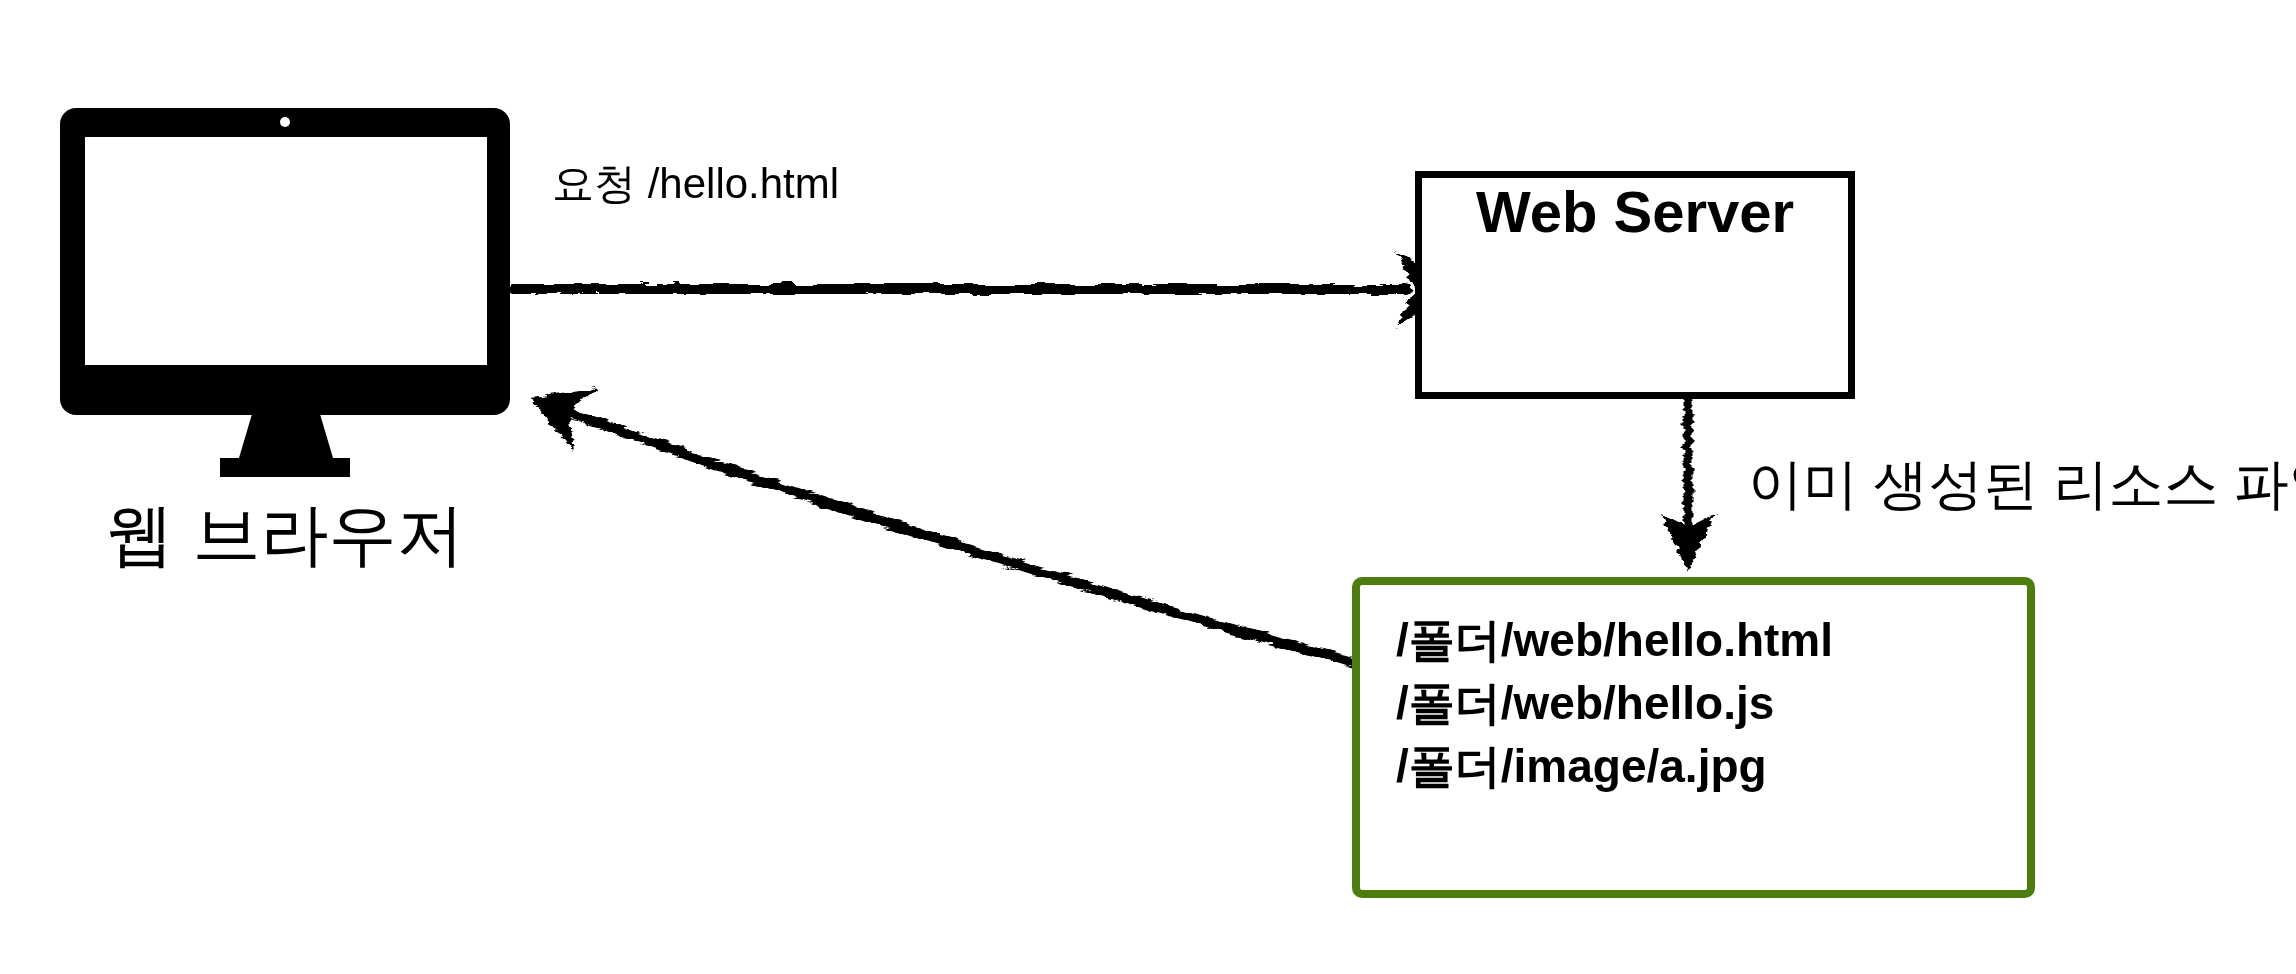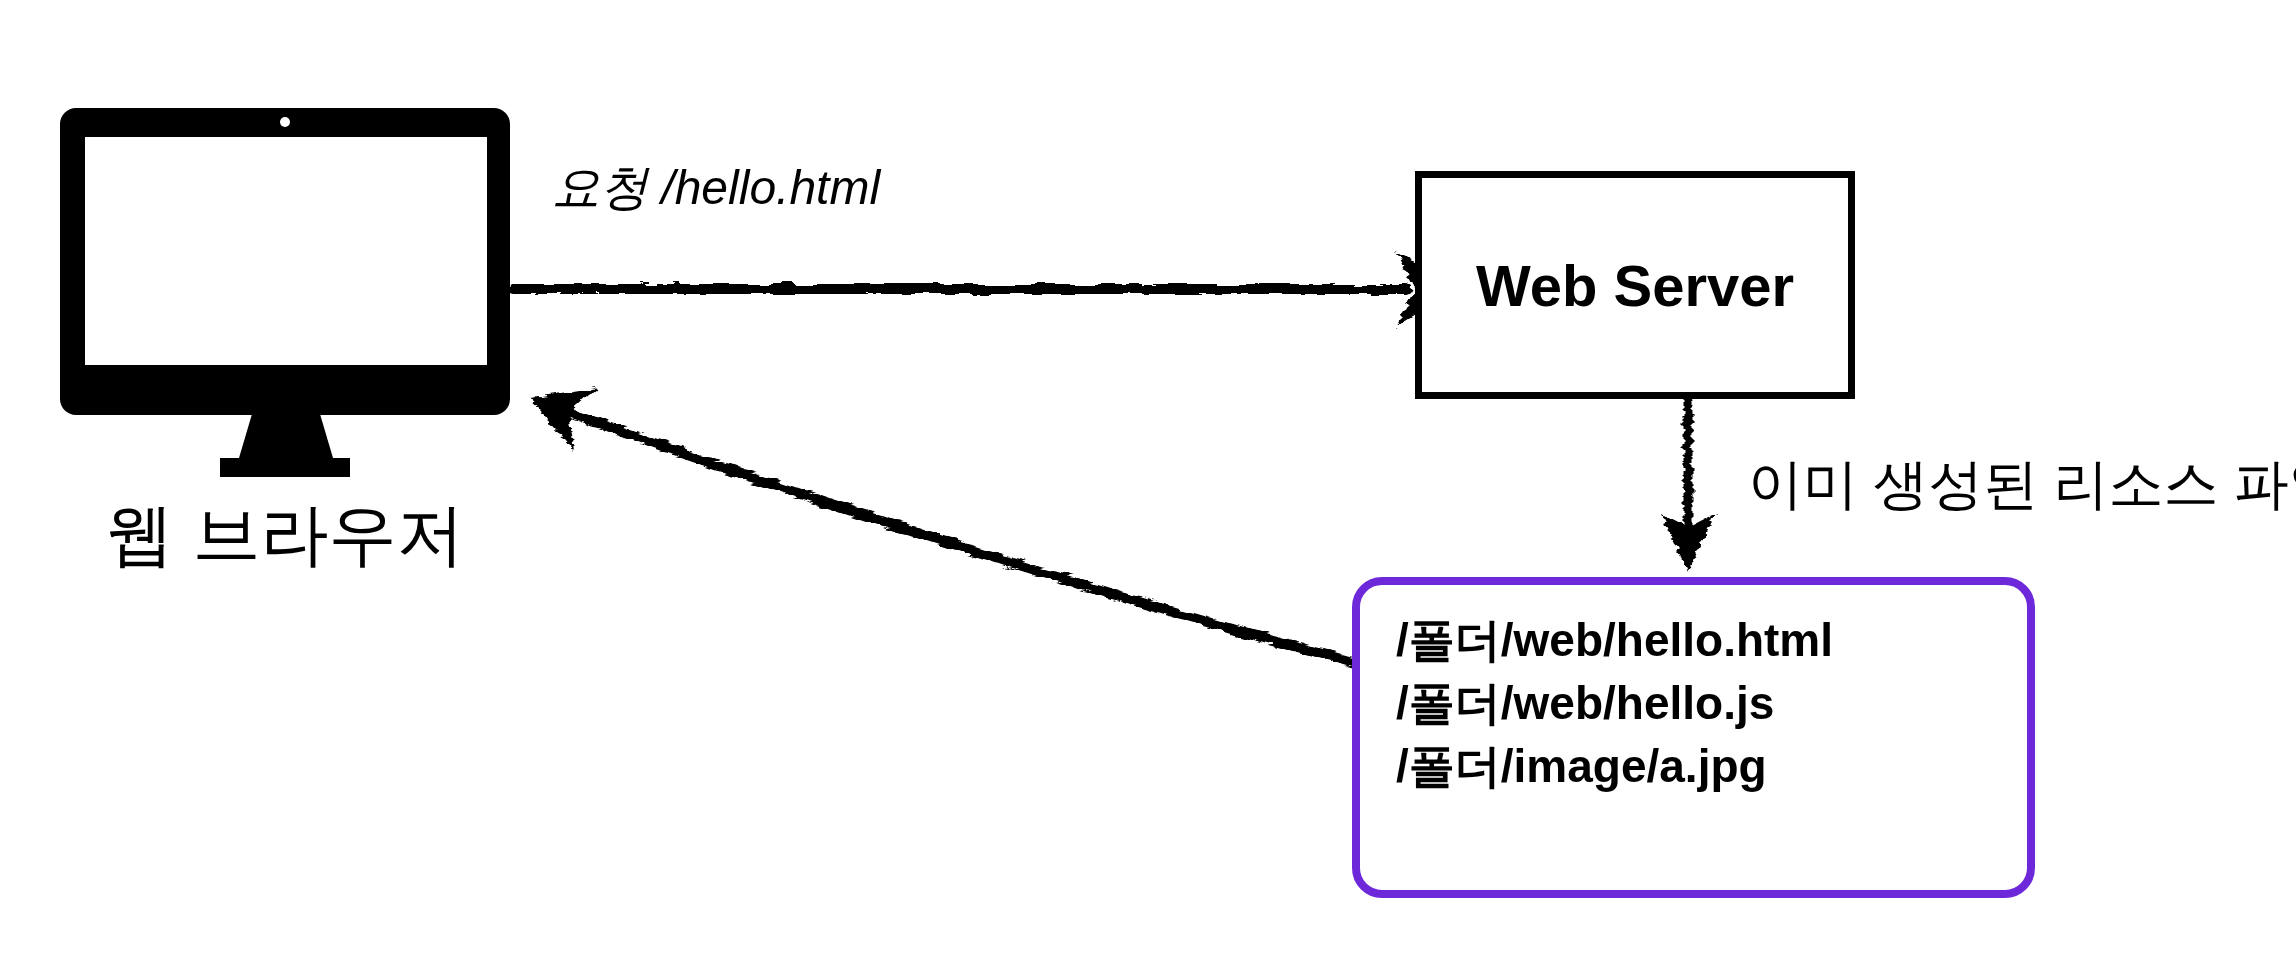--- a/index.html
+++ b/index.html
@@ -29,54 +29,53 @@
   }
   .label-browser {
     left: 285px;
     top: 490px;
     font-size: 68px;
     transform: translateX(-50%);
   }
   .label-request {
     left: 552px;
     top: 156px;
-    font-size: 48px;
-    font-style: italic;
+    font-size: 42px;
   }
   .label-resource {
     left: 1748px;
     top: 448px;
     font-size: 55px;
   }
   .server-box {
     position: absolute;
     left: 1415px;
     top: 171px;
     width: 440px;
     height: 228px;
     box-sizing: border-box;
     border: 7px solid #000000;
     background: #ffffff;
     display: flex;
-    align-items: center;
+    align-items: flex-start;
     justify-content: center;
   }
   .server-title {
     font-size: 58px;
     font-weight: 700;
   }
   .files-box {
     position: absolute;
     left: 1352px;
     top: 577px;
     width: 683px;
     height: 321px;
     box-sizing: border-box;
-    border: 8px solid #6d28d9;
-    border-radius: 30px;
+    border: 8px solid #4d7c0f;
+    border-radius: 10px;
     background: #ffffff;
     padding: 24px 16px 0 36px;
   }
   .file-line {
     font-size: 46px;
     font-weight: 700;
     line-height: 63px;
     white-space: nowrap;
   }
 </style>

